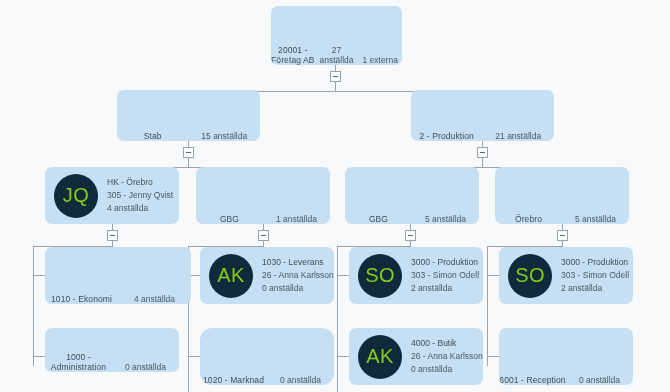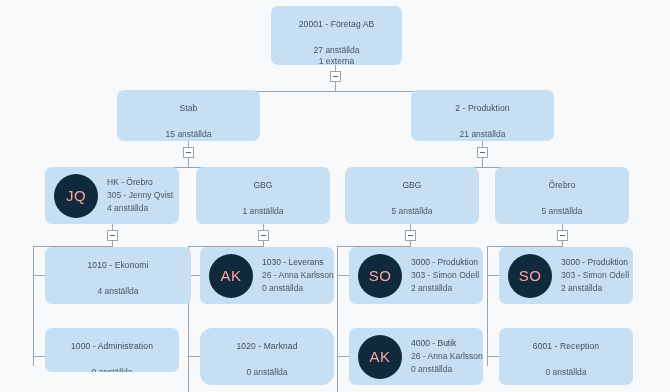--- a/index.html
+++ b/index.html
@@ -53,21 +53,21 @@
   
   .node {
     position: absolute;
     background: #c7dff2;
     border-radius: 7px;
     z-index: 3;
     overflow: hidden;
   }
   .node.centered {
     display: flex;
-    flex-direction: column;
+    flex-direction: row;
     align-items: flex-end;
     justify-content: flex-start;
   }
   .node .title {
     font-size: 8.5px;
     color: #3f4e57;
     text-align: center;
     width: 100%;
     margin-top: 13px;
     letter-spacing: 0.1px;
@@ -92,25 +92,25 @@
     display: flex;
     flex-direction: row;
     align-items: center;
   }
   .avatar {
     width: 44px;
     height: 44px;
     min-width: 44px;
     border-radius: 50%;
     background: #102a3c;
-    color: #fca5a5;
+    color: #84cc16;
     display: flex;
     align-items: center;
     justify-content: center;
-    font-size: 15px;
+    font-size: 20px;
     letter-spacing: 0.4px;
     margin-left: 9px;
     z-index: 5;
   }
   .person-lines {
     display: flex;
     flex-direction: column;
     justify-content: center;
     margin-left: 9px;
   }

